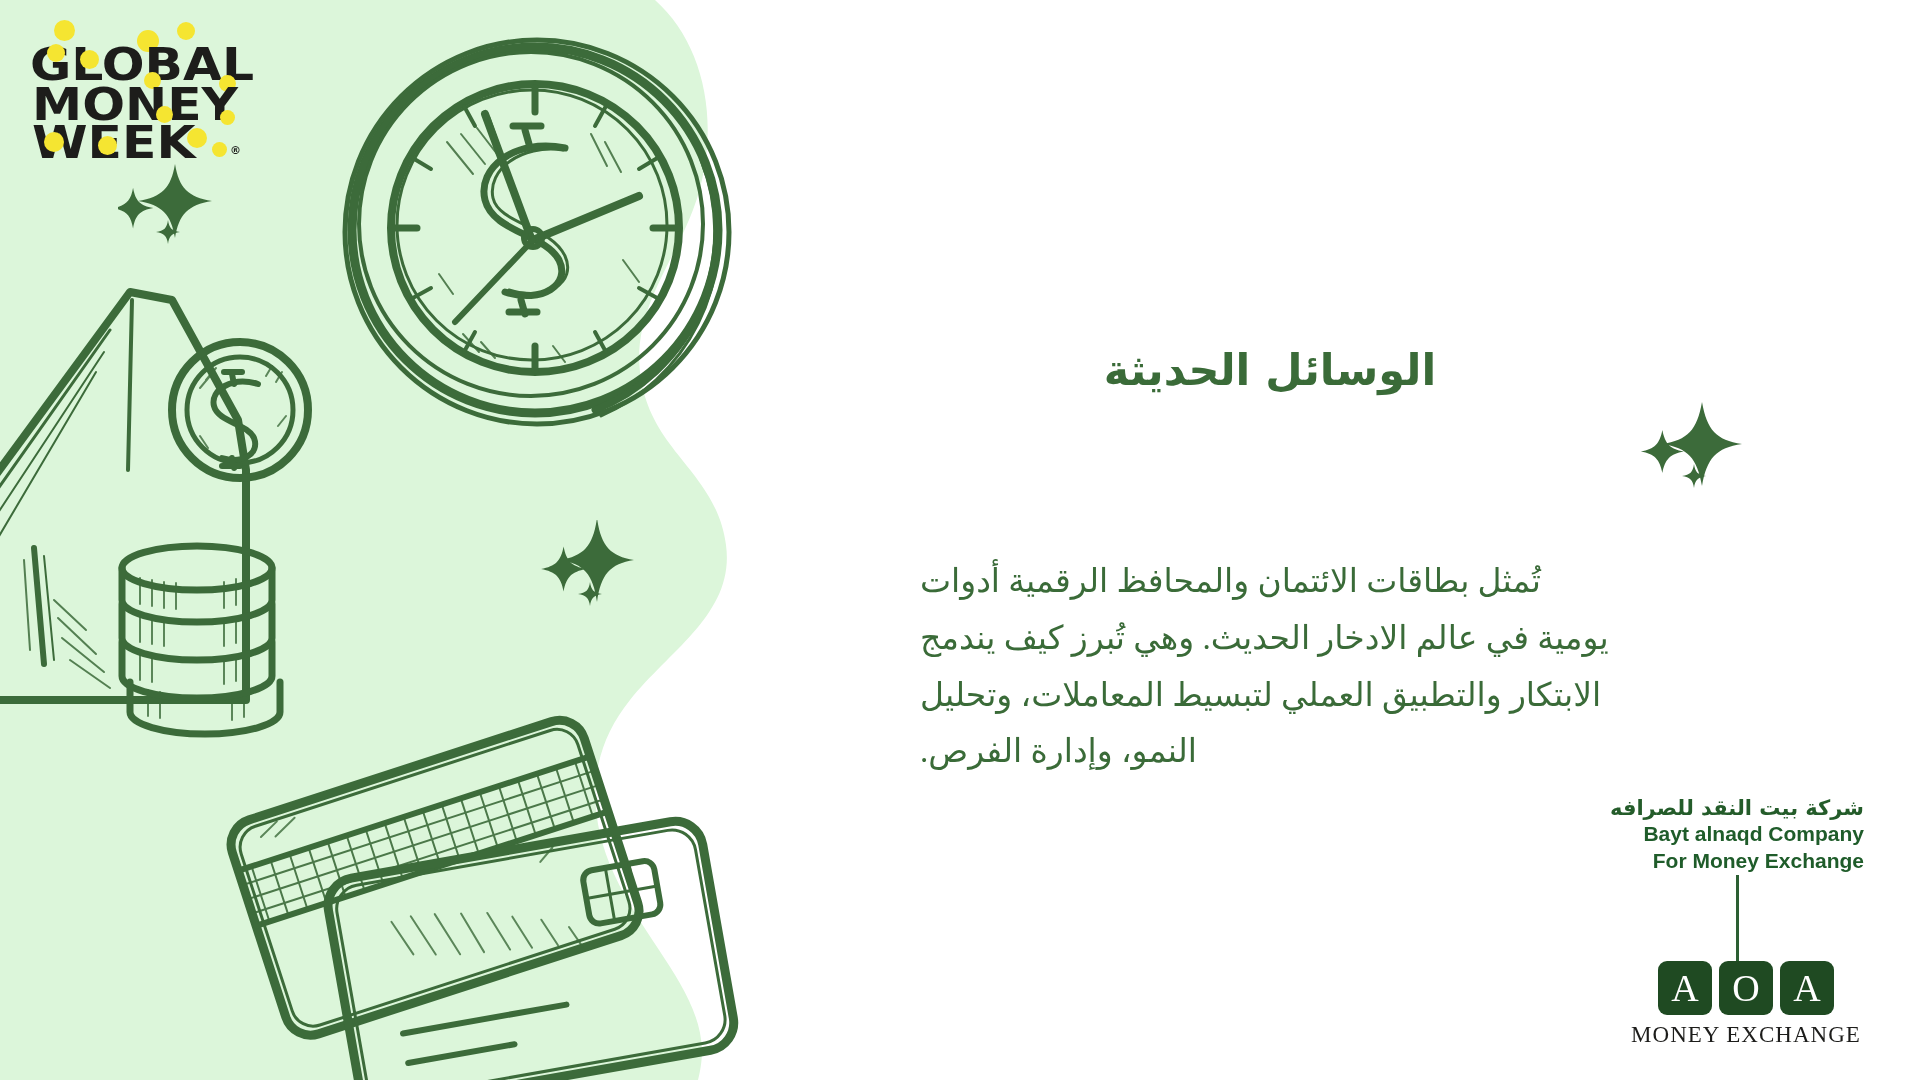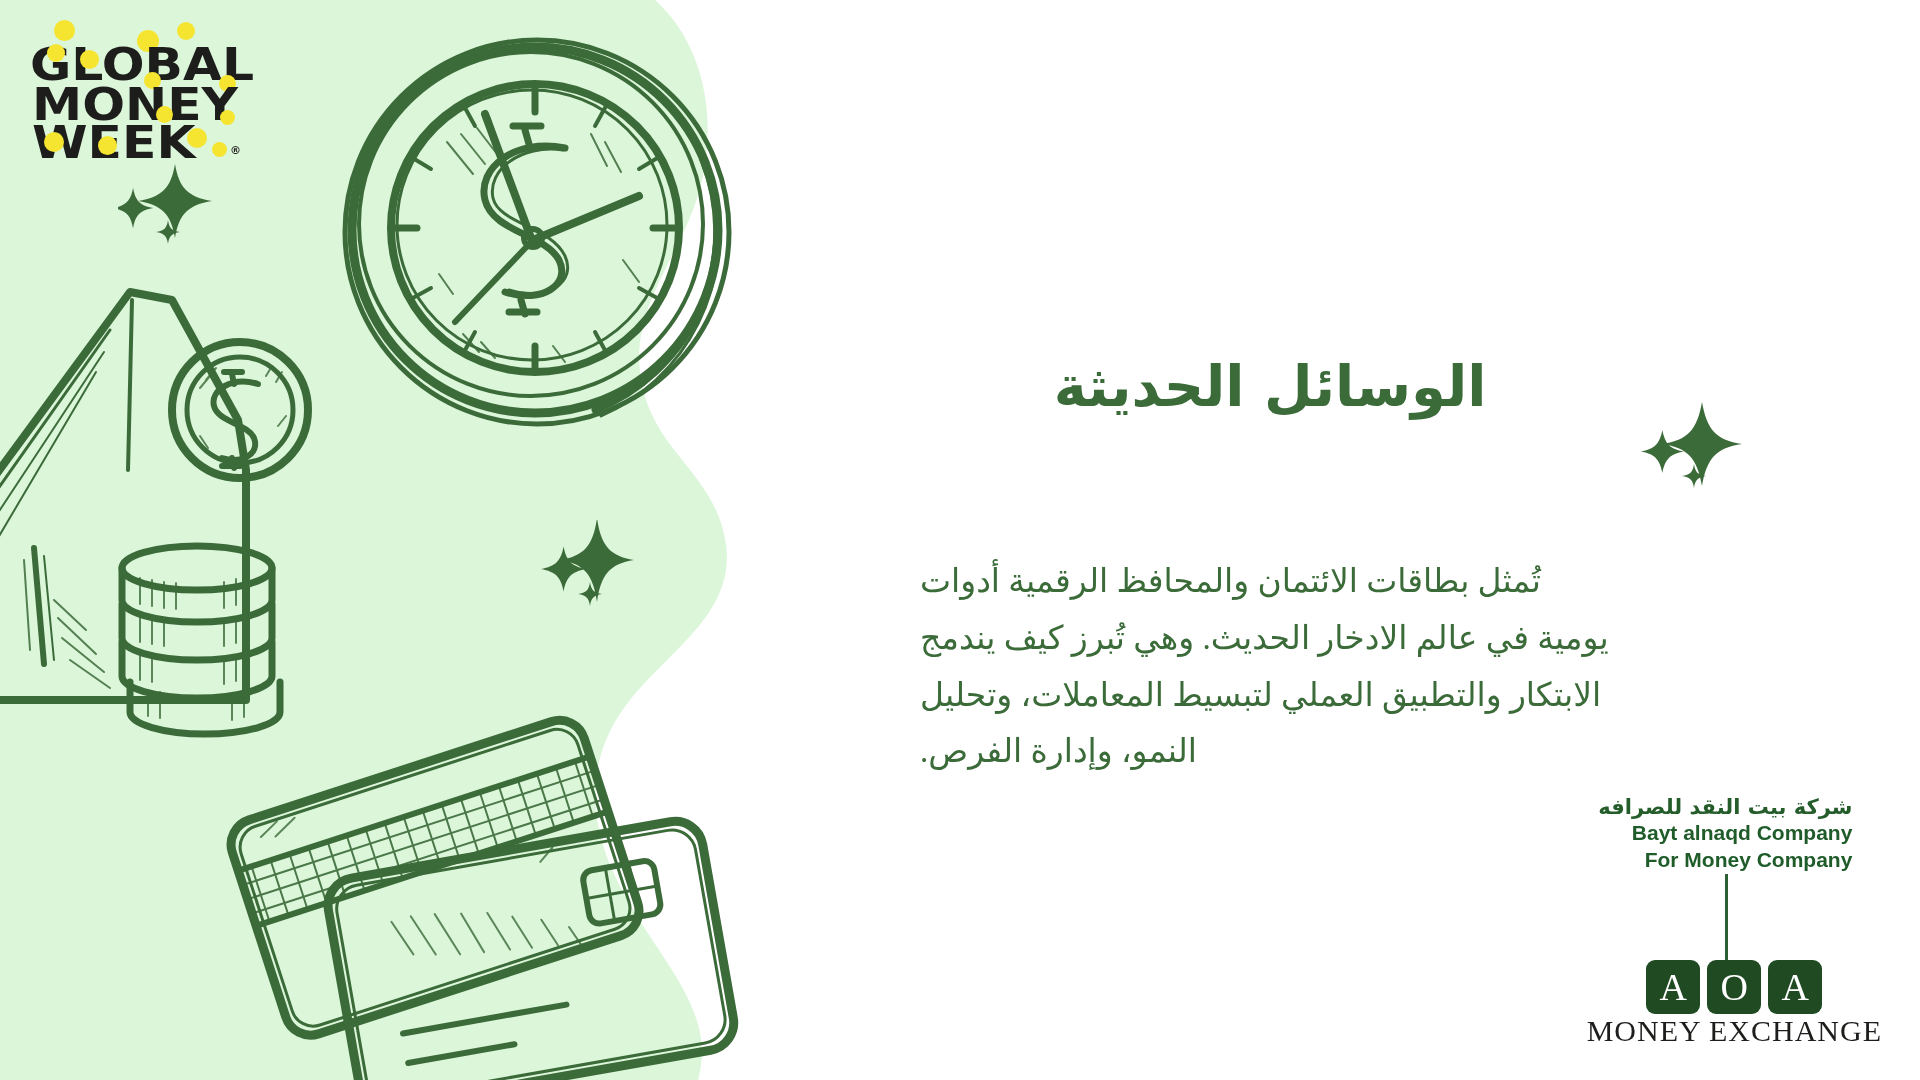--- a/index.html
+++ b/index.html
@@ -69,21 +69,21 @@
   .heading {
     position: absolute;
     top: 318px;
     right: 340px;
     width: 620px;
     text-align: center;
     direction: rtl;
     color: #3a6b38;
     font-family: "DejaVu Sans", sans-serif;
     font-weight: bold;
-    font-size: 56px;
+    font-size: 43px;
     line-height: 1.1;
     letter-spacing: 2px;
   }
   .paragraph {
     position: absolute;
     top: 520px;
     right: 300px;
     width: 700px;
     text-align: left;
     direction: rtl;
@@ -149,22 +149,23 @@
     background: #1f4a22;
     color: #ffffff;
     font-family: "Liberation Serif", serif;
     font-size: 38px;
     display: flex;
     align-items: center;
     justify-content: center;
     line-height: 1;
   }
   .aoa-caption {
+    margin-top: 7px;
     font-family: "Liberation Serif", serif;
-    font-size: 30px;
+    font-size: 23px;
     letter-spacing: 1px;
     color: #1d1d1b;
     white-space: nowrap;
   }
 </style>
 </head>
 <body>
 
 <div id="slide">
 
@@ -414,21 +415,21 @@
 
   <div class="content">
     <h1 class="heading">الوسائل الحديثة</h1>
     <p class="paragraph">تُمثل بطاقات الائتمان والمحافظ الرقمية أدوات يومية في عالم الادخار الحديث. وهي تُبرز كيف يندمج الابتكار والتطبيق العملي لتبسيط المعاملات، وتحليل النمو، وإدارة الفرص.</p>
   </div>
 
   <div class="brand">
     <div class="brand-text">
       <div class="brand-ar">شركة بيت النقد للصرافه</div>
       <div class="brand-en">Bayt alnaqd Company</div>
-      <div class="brand-en">For Money Company</div>
+      <div class="brand-en">For Money Exchange</div>
     </div>
     <div class="brand-divider"></div>
     <div class="brand-mark">
       <div class="aoa-row">
         <div class="aoa-tile">A</div>
         <div class="aoa-tile">O</div>
         <div class="aoa-tile">A</div>
       </div>
       <div class="aoa-caption">MONEY EXCHANGE</div>
     </div>

